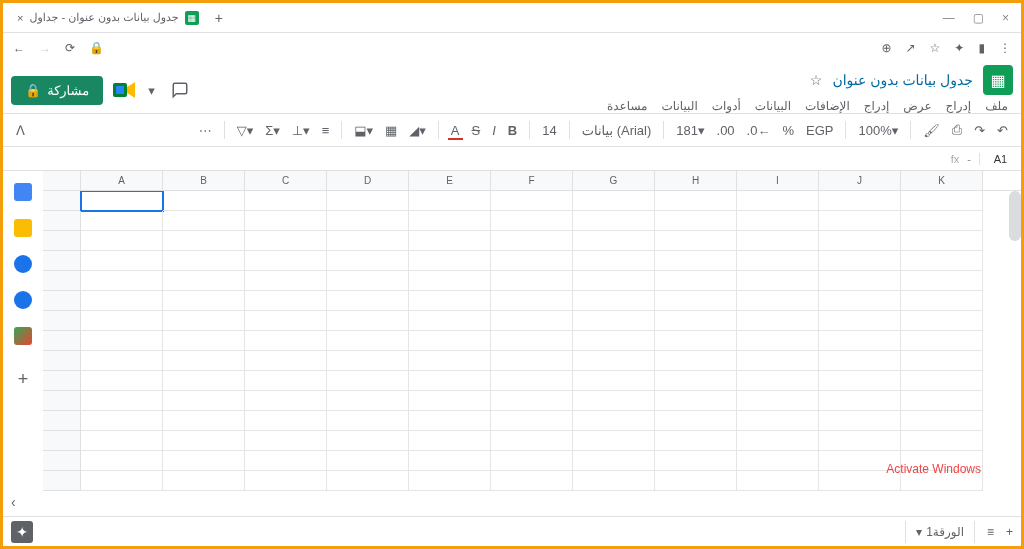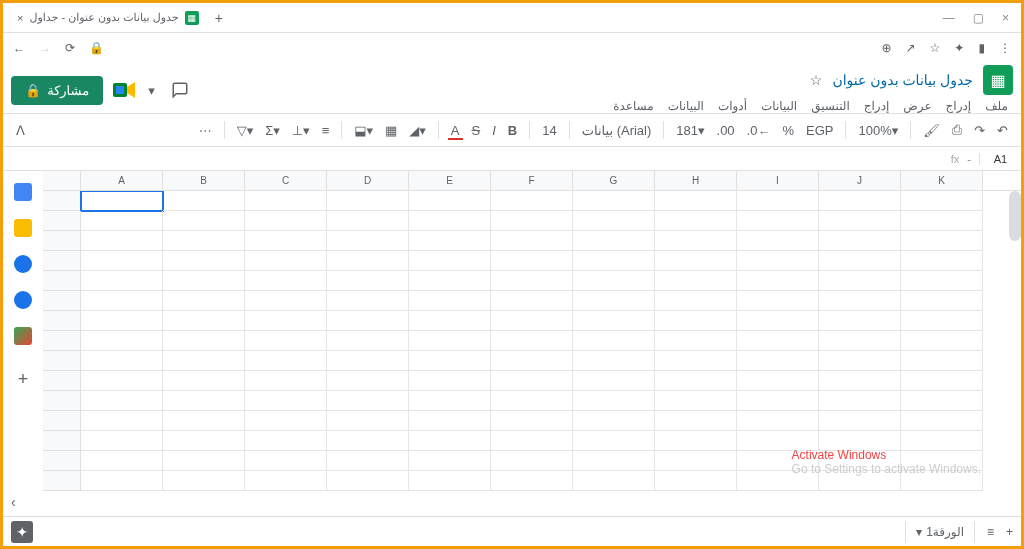--- a/index.html
+++ b/index.html
@@ -115,21 +115,21 @@
     <div class="titlerow">
       <span class="staricon">☆</span>
       <span class="doctitle">جدول بيانات بدون عنوان</span>
       <div class="sheetsicon">▦</div>
     </div>
     <div class="menubar">
       <span>ملف</span>
       <span>إدراج</span>
       <span>عرض</span>
       <span>إدراج</span>
-      <span>التنسيق</span>
+      <span>الإضافات</span>
       <span>البيانات</span>
       <span>أدوات</span>
       <span>البيانات</span>
       <span>مساعدة</span>
     </div>
   </div>
 </div>
 
 <div class="toolbar">
   <div class="tleft">
@@ -410,21 +410,20 @@
           <div class="cell"></div>
           <div class="cell"></div>
           <div class="cell"></div>
           <div class="cell"></div>
           <div class="cell"></div>
         </div>
       </div>
     <div class="scrollv"></div>
     <div class="watermark">
       <div class="t1">Activate Windows</div>
-      <div>Go to Settings to activate Windows.</div>
     </div>
   </div>
 </div>
 
 <span class="chevcollapse">‹</span>
 
 <div class="bottombar">
   <div class="bleft">
     <div class="addsheet">✦</div>
   </div>

